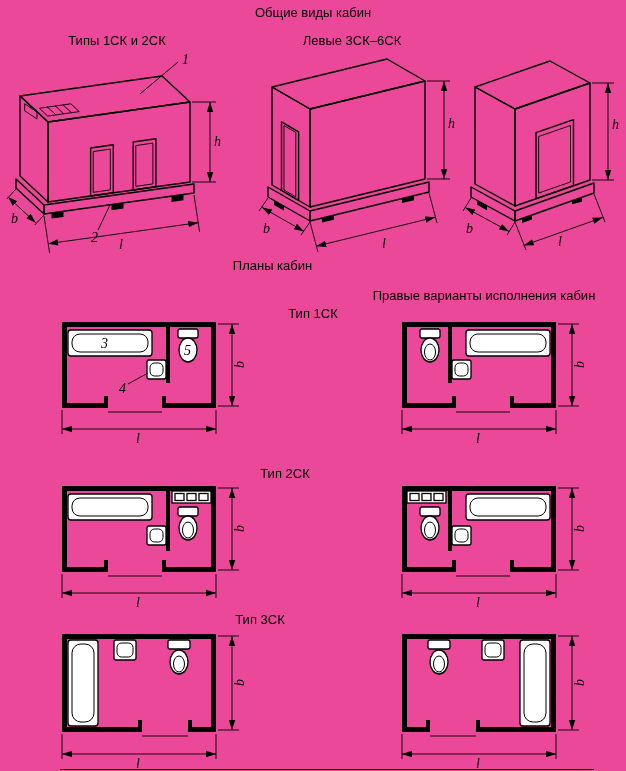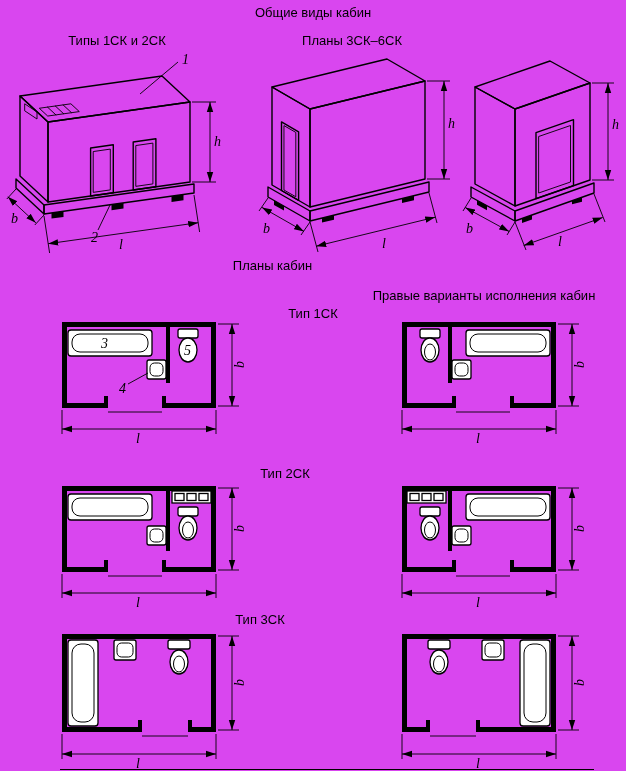--- a/index.html
+++ b/index.html
@@ -1,18 +1,18 @@
 <!DOCTYPE html>
 <html><head>
 <meta charset="utf-8">
 <style>
   * { margin:0; padding:0; box-sizing:border-box; }
   html,body { background:#fff; }
   .canvas {
-    position:relative; width:626px; height:771px; background:#d946ef;
+    position:relative; width:626px; height:771px; background:#ec4899;
     font-family:"Liberation Sans", sans-serif; color:#000; overflow:hidden;
   }
   .t { position:absolute; text-align:center; font-size:13px; line-height:15px; }
   svg.draw { position:absolute; overflow:visible; }
   svg text { font-family:"Liberation Serif", serif; font-style:italic; font-size:14px; fill:#000; }
   .ln path { fill:none; stroke:#000; stroke-width:1.4; stroke-linejoin:round; stroke-linecap:round; }
   .ln path.thin { stroke-width:0.9; }
   .ln path.fillb { fill:#000; stroke:none; }
   .wall { fill:#000; stroke:none; }
   .fx rect, .fx ellipse { fill:#fff; stroke:#000; stroke-width:1.3; }
@@ -29,21 +29,21 @@
   <svg width="0" height="0" style="position:absolute">
     <defs>
       <marker id="arr" viewBox="0 0 10 8" refX="10" refY="4" markerWidth="10" markerHeight="8" orient="auto-start-reverse" markerUnits="userSpaceOnUse">
         <path d="M0,0.8 L10,4 L0,7.2 Z" fill="#000"></path>
       </marker>
     </defs>
   </svg>
 
   <div class="t" style="left:0;top:5px;width:626px">Общие виды кабин</div>
   <div class="t" style="left:37px;top:33px;width:160px">Типы 1СК и 2СК</div>
-  <div class="t" style="left:272px;top:33px;width:160px">Планы 3СК–6СК</div>
+  <div class="t" style="left:272px;top:33px;width:160px">Левые 3СК–6СК</div>
   <div class="t" style="left:0;top:258px;width:545px">Планы кабин</div>
   <div class="t" style="left:358px;top:288px;width:252px">Правые варианты исполнения кабин</div>
   <div class="t" style="left:0;top:306px;width:626px">Тип 1СК</div>
   <div class="t" style="left:0;top:466px;width:570px">Тип 2СК</div>
   <div class="t" style="left:0;top:612px;width:520px">Тип 3СК</div>
 
   <svg class="draw" style="left:6px;top:46px" width="230" height="214" viewBox="0 0 230 214">
     <g class="ln">
       <path d="M42,76 L184,56 L156,30 L14,50 Z"></path>
       <path d="M42,76 L184,56 L184,136 L42,156 Z"></path>

